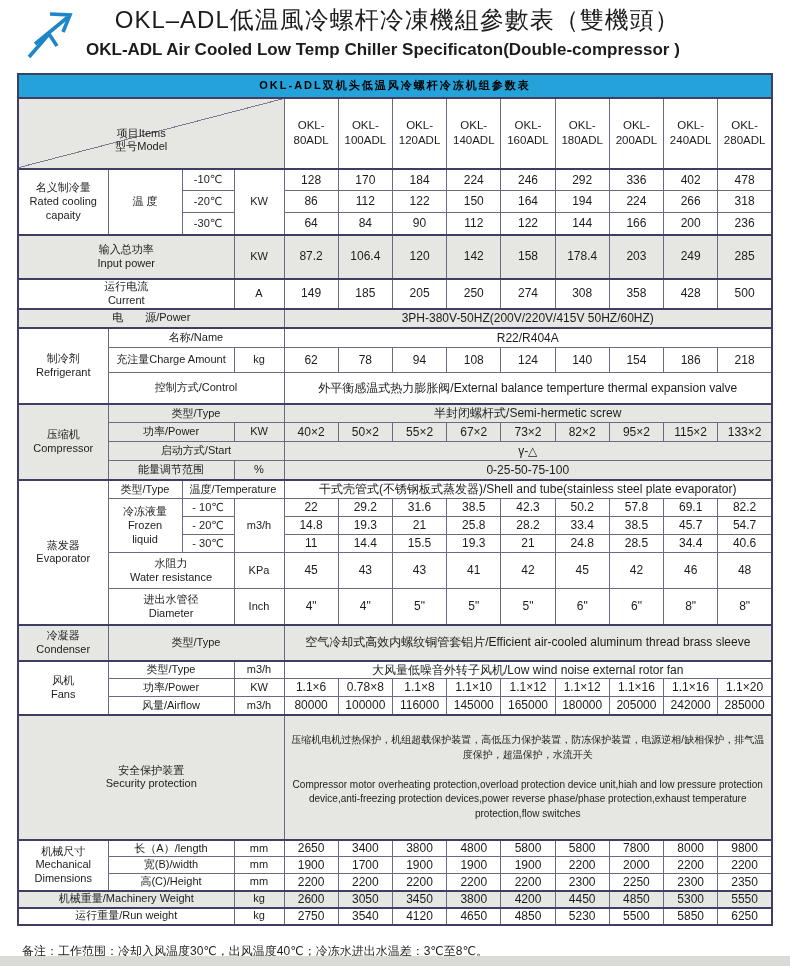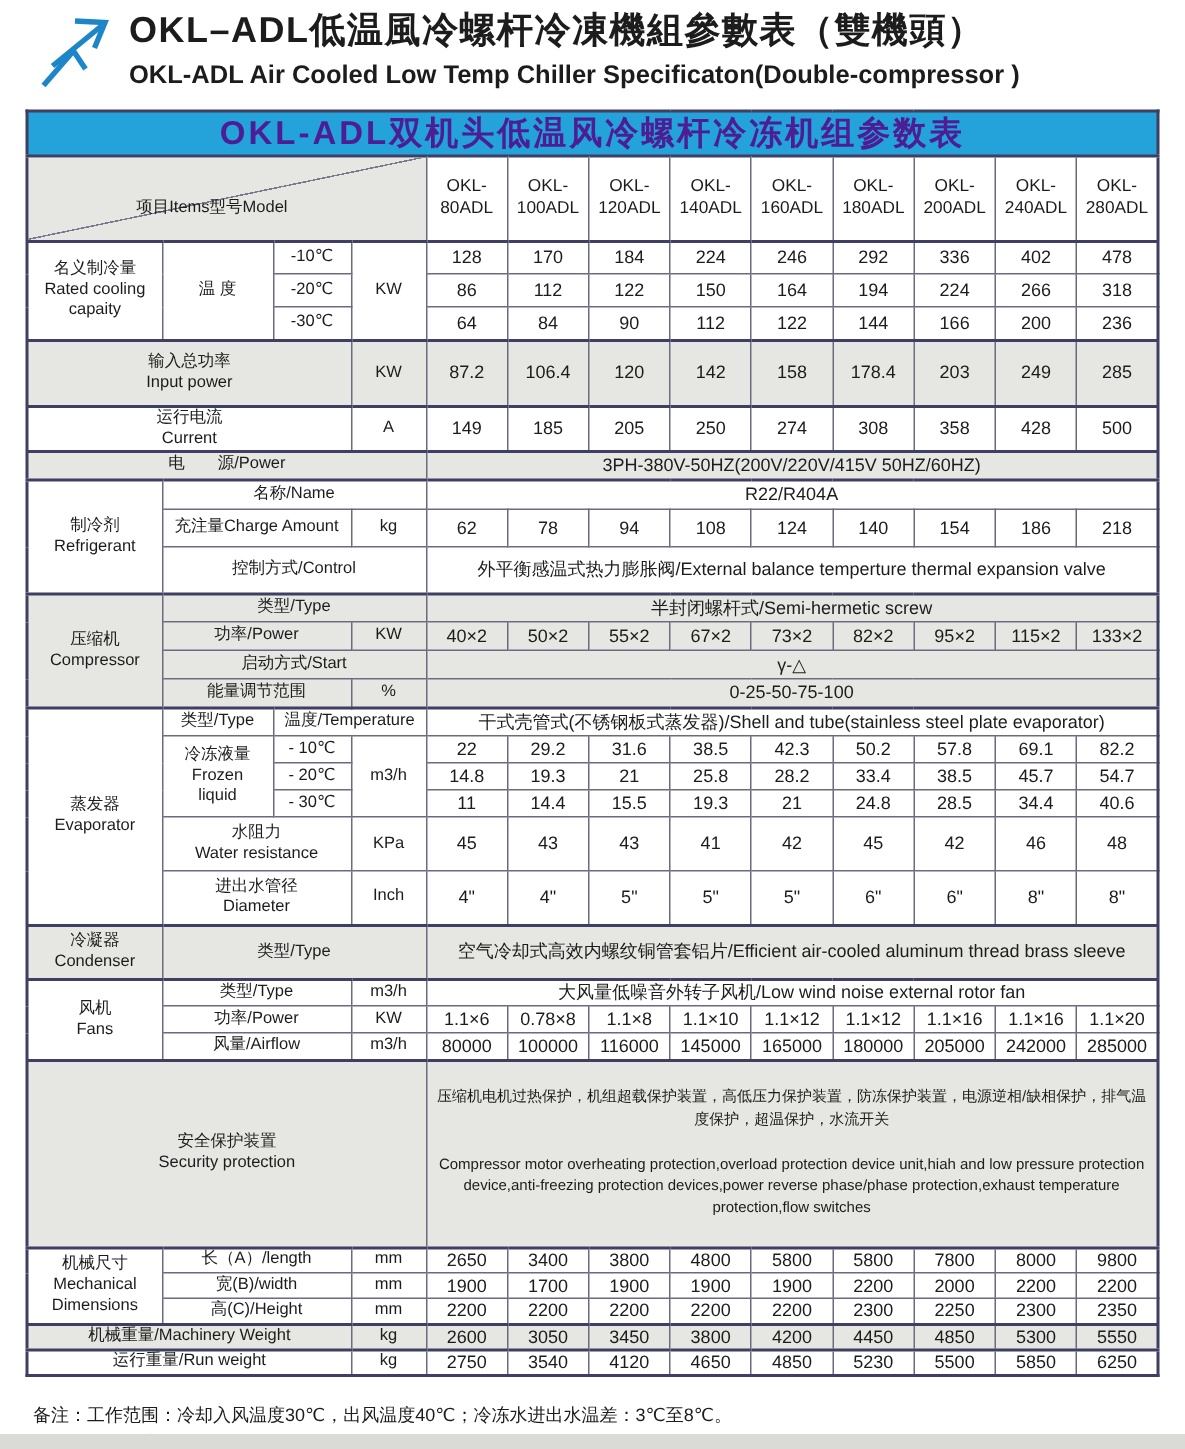--- a/index.html
+++ b/index.html
@@ -7,44 +7,44 @@
   }
   *{box-sizing:border-box;}
   html,body{margin:0;padding:0;}
   body{
     width:790px;height:966px;background:#fff;color:var(--ink);
     font-family:"Liberation Sans","DejaVu Sans",sans-serif;position:relative;overflow:hidden;
   }
   .doc-header{position:relative;height:73px;}
   .logo{position:absolute;left:26px;top:8px;}
   .titles{position:absolute;left:86px;top:4px;}
-  .t-zh{font-size:24px;font-weight:bold;letter-spacing:1px;white-space:nowrap;}
+  .t-zh{font-size:24px;font-weight:normal;letter-spacing:1px;white-space:nowrap;text-align:right;}
   .t-en{font-size:17px;font-weight:bold;margin-top:4px;white-space:nowrap;}
   table.spec{
     margin-left:17px;width:756px;border-collapse:collapse;table-layout:fixed;
     border:2px solid var(--border-dark);
   }
   td{
     border:1px solid var(--border);text-align:center;vertical-align:middle;
     padding:0 1px;font-size:11px;line-height:1.25;white-space:pre-line;color:var(--ink);
   }
   tr.sec>td{border-top:2px solid var(--border-dark);}
   tr.shade>td{background:var(--shade);}
   td.blue{
-    background:var(--accent);color:#4c1d95;font-size:22px;font-weight:bold;
+    background:var(--accent);color:#000000;font-size:11px;font-weight:bold;
     letter-spacing:2px;border:1px solid var(--border-dark);
   }
   .r-title{height:24px;} .r-head{height:34px;}
   .h16{height:16px;} .h17{height:17px;} .h18{height:18px;} .h19{height:19px;}
   .h20{height:20px;} .h21{height:31px;} .h22{height:22px;} .h25{height:25px;}
   .h30{height:30px;padding-left:11px;} .h32{height:44px;} .h36{height:36px;} .h98{height:98px;}
   td.corner{position:relative;background:var(--shade);padding:0;}
   td.corner .diag{position:absolute;inset:0;
     background:linear-gradient(to bottom right,transparent calc(50% - 1px),#7a7a8e calc(50% - 1px),#7a7a8e calc(50% + 0px),transparent calc(50% + 0px));}
-  td.corner .c-wrap{position:relative;display:flex;justify-content:center;align-items:center;height:100%;padding:0 24px 0 4px;}
+  td.corner .c-wrap{position:relative;display:flex;justify-content:center;align-items:center;height:100%;padding:0 24px 0 4px;flex-direction:column;}
   td.model div{line-height:1.3;font-size:11.5px;}
   td.val{font-size:12px;}
   td.wide{font-size:12px;}
   td.sec-text{text-align:center;padding:3px 6px;font-size:10px;line-height:1.45;}
   td.sec-text .zh{margin-bottom:1px;}
   .notes{margin:16px 0 0 22px;font-size:12px;line-height:1.6;}
   .notes .indent{padding-left:36px;}
   .footer-strip{position:absolute;left:0;bottom:0;width:790px;height:10px;background:#dadad6;}
 </style>
 </head>

